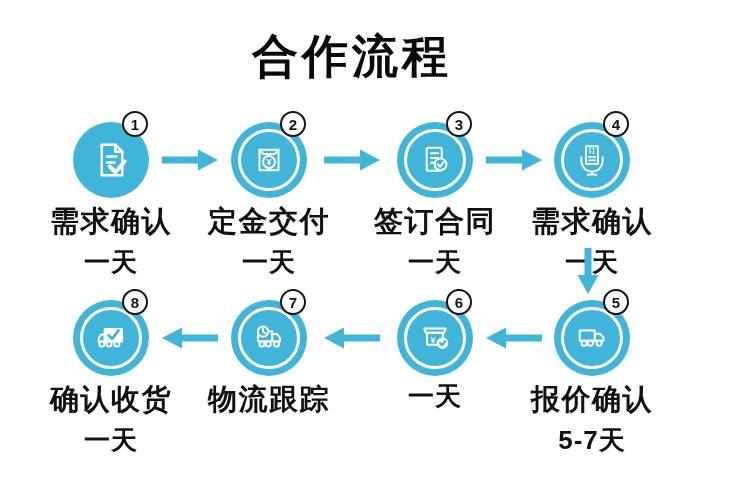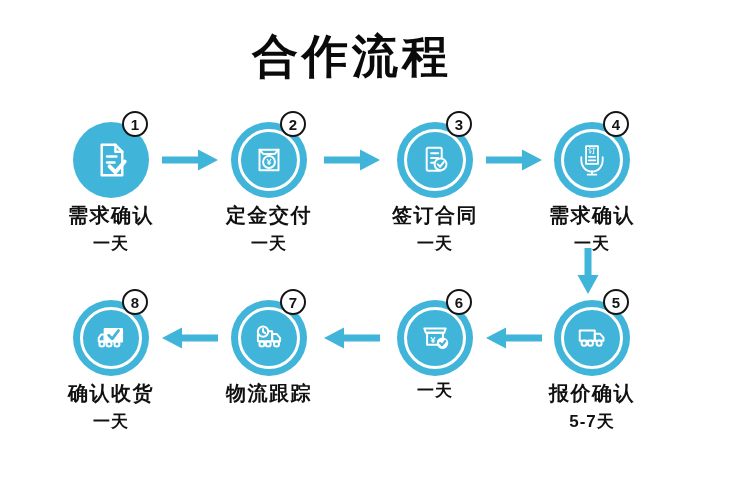--- a/index.html
+++ b/index.html
@@ -19,22 +19,22 @@
   }
   .ring{position:absolute;inset:7px;border:3.5px solid #fff;border-radius:50%;}
   .icon{position:relative;width:38px;height:38px;display:block;}
   .icon.big{width:47px;height:47px;}
   .badge{
     position:absolute;left:49px;top:-11px;width:26px;height:26px;border-radius:50%;
     background:#fff;border:2px solid #141414;box-sizing:border-box;
     display:flex;align-items:center;justify-content:center;
     font-size:15px;font-weight:600;color:#141414;z-index:2;
   }
-  .label{margin-top:4px;font-size:20px;font-weight:bold;letter-spacing:1.5px;white-space:nowrap;}
-  .duration{margin-top:3px;font-size:17px;font-weight:bold;letter-spacing:1px;white-space:nowrap;}
+  .label{margin-top:4px;font-size:29px;font-weight:bold;letter-spacing:1.5px;white-space:nowrap;}
+  .duration{margin-top:3px;font-size:26px;font-weight:bold;letter-spacing:1px;white-space:nowrap;}
   .arrow{position:absolute;}
   svg text{font-family:"Liberation Sans","DejaVu Sans",sans-serif;font-weight:bold;}
 </style>
 </head>
 <body>
 
 <div class="canvas">
 
   <div class="title">合作流程</div>
 

